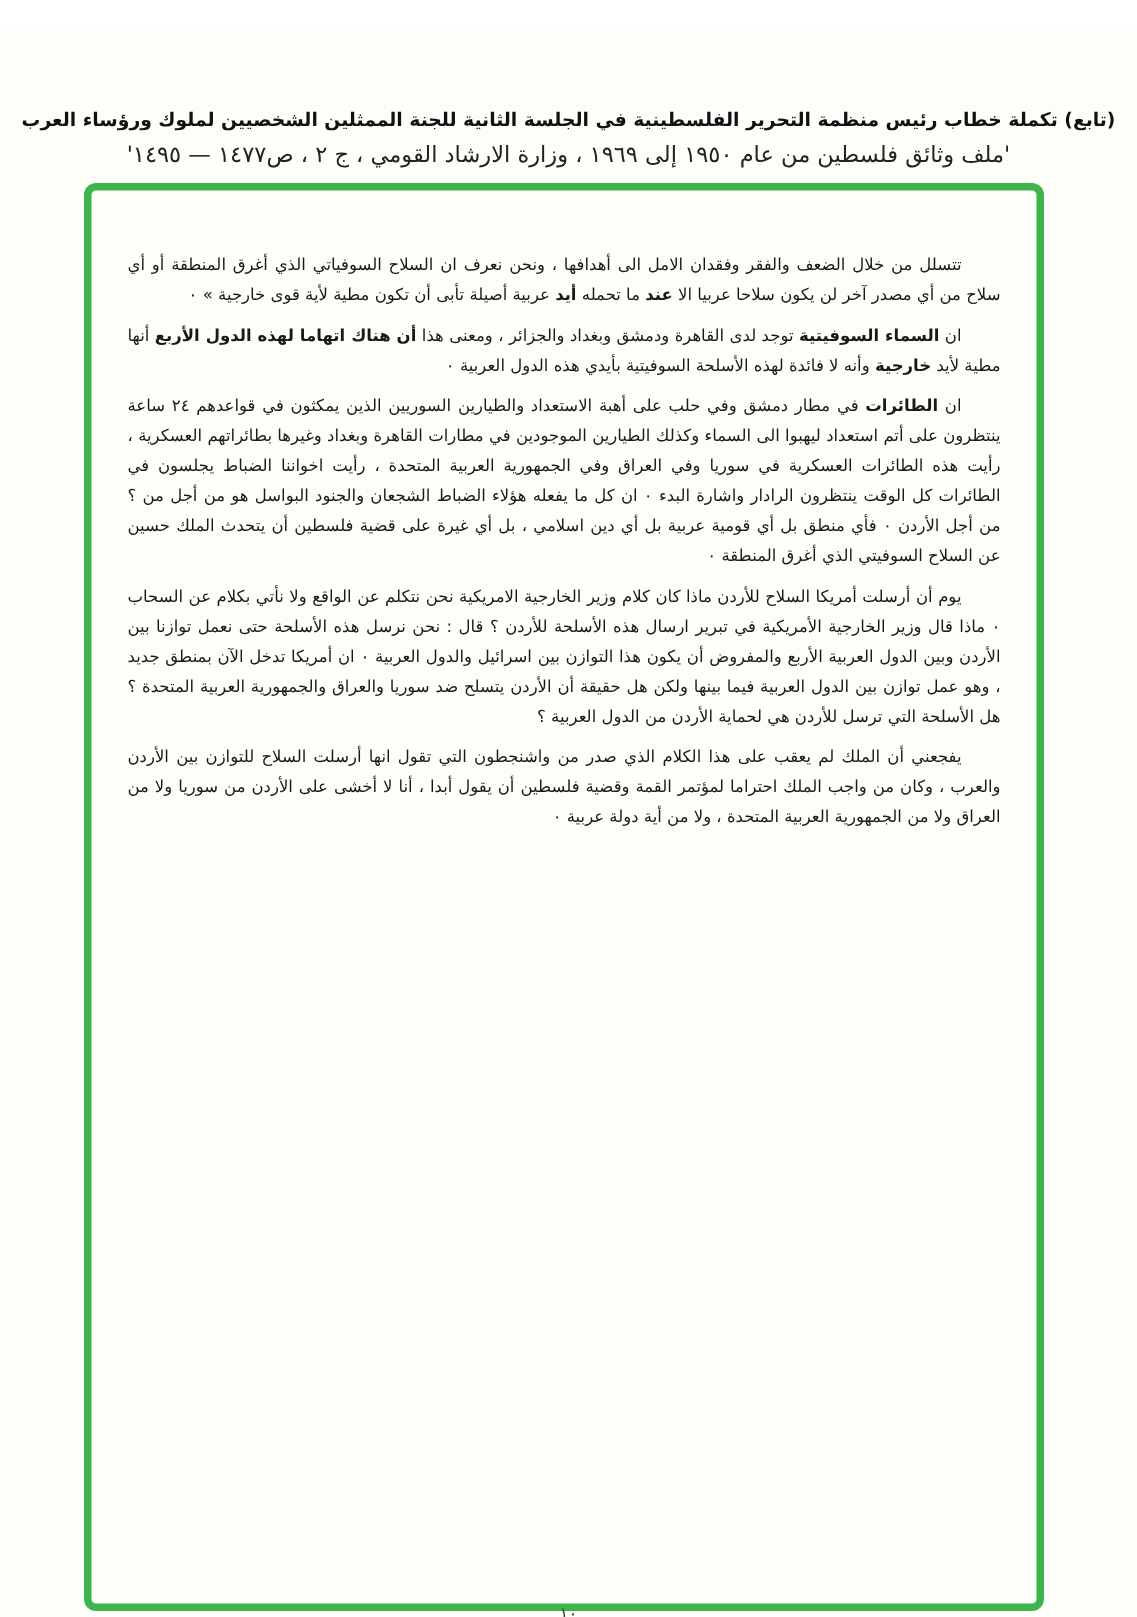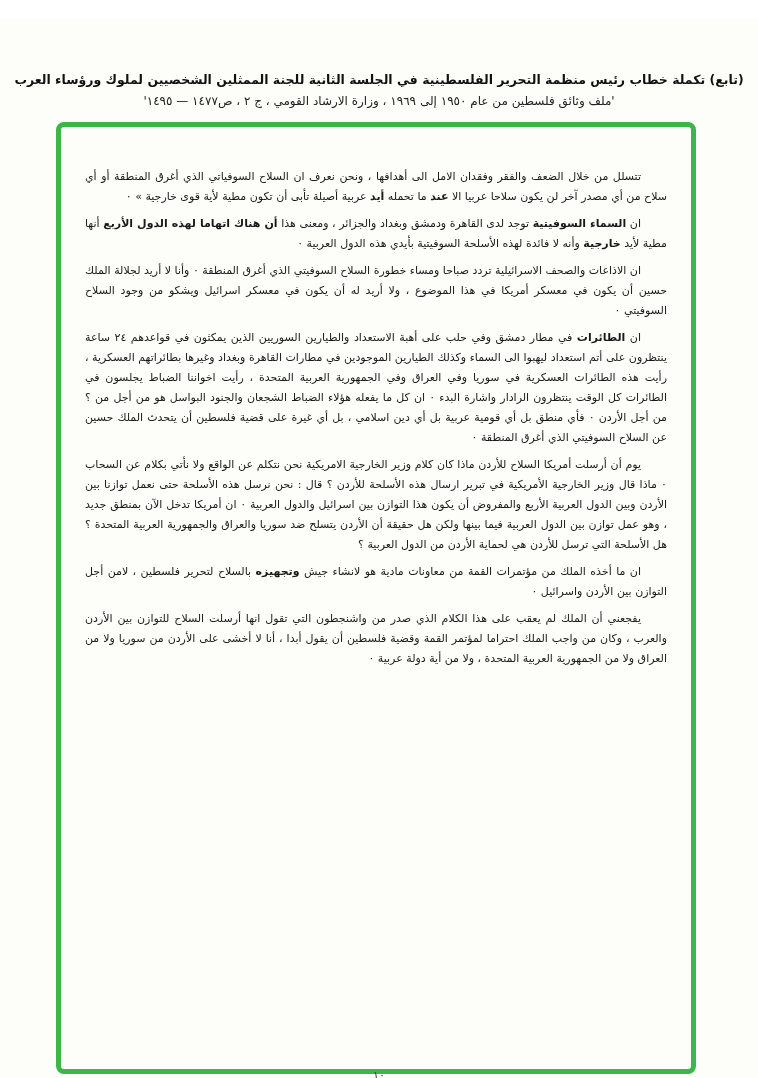--- a/index.html
+++ b/index.html
@@ -23,21 +23,21 @@
   }
   .title {
     font-size: 12.5px;
     font-weight: bold;
     white-space: nowrap;
     overflow: hidden;
     color: #111;
   }
   .subtitle {
     margin-top: 7px;
-    font-size: 12px;
+    font-size: 15px;
     color: #222;
     white-space: nowrap;
     overflow: hidden;
   }
   .frame {
     position: absolute;
     top: 86px; right: 62px;
     width: 640px; height: 952px;
     border: 5px solid var(--accent, #3cb54a);
     border-radius: 8px;
@@ -72,23 +72,21 @@
 
   <div class="header">
     <div class="title">(تابع) تكملة خطاب رئيس منظمة التحرير الفلسطينية في الجلسة الثانية للجنة الممثلين الشخصيين لملوك ورؤساء العرب</div>
     <div class="subtitle">'ملف وثائق فلسطين من عام ١٩٥٠ إلى ١٩٦٩ ، وزارة الارشاد القومي ، ج ٢ ، ص١٤٧٧ — ١٤٩٥'</div>
   </div>
 
   <div class="frame">
     <div class="doc-body">
         <p class="para"><span>تتسلل من خلال الضعف والفقر وفقدان الامل الى أهدافها ، ونحن نعرف ان السلاح السوفياتي الذي أغرق المنطقة أو أي سلاح من أي مصدر آخر لن يكون سلاحا عربيا الا </span><span class="bold">عند</span><span> ما تحمله </span><span class="bold">أيد</span><span> عربية أصيلة تأبى أن تكون مطية لأية قوى خارجية » ٠</span></p>
         <p class="para"><span>ان </span><span class="bold">السماء السوفيتية</span><span> توجد لدى القاهرة ودمشق وبغداد والجزائر ، ومعنى هذا </span><span class="bold">أن هناك اتهاما لهذه الدول الأربع</span><span> أنها مطية لأيد </span><span class="bold">خارجية</span><span> وأنه لا فائدة لهذه الأسلحة السوفيتية بأيدي هذه الدول العربية ٠</span></p>
-        <p class="para"><span>ان الاذاعات والصحف الاسرائيلية تردد صباحا ومساء خطورة السلاح السوفيتي الذي أغرق المنطقة ٠ وأنا لا أريد لجلالة الملك حسين أن يكون في معسكر أمريكا في هذا الموضوع ، ولا أريد له أن يكون في معسكر اسرائيل ويشكو من وجود السلاح السوفيتي ٠</span></p>
         <p class="para"><span>ان </span><span class="bold">الطائرات</span><span> في مطار دمشق وفي حلب على أهبة الاستعداد والطيارين السوريين الذين يمكثون في قواعدهم ٢٤ ساعة ينتظرون على أتم استعداد ليهبوا الى السماء وكذلك الطيارين الموجودين في مطارات القاهرة وبغداد وغيرها بطائراتهم العسكرية ، رأيت هذه الطائرات العسكرية في سوريا وفي العراق وفي الجمهورية العربية المتحدة ، رأيت اخواننا الضباط يجلسون في الطائرات كل الوقت ينتظرون الرادار واشارة البدء ٠ ان كل ما يفعله هؤلاء الضباط الشجعان والجنود البواسل هو من أجل من ؟ من أجل الأردن ٠ فأي منطق بل أي قومية عربية بل أي دين اسلامي ، بل أي غيرة على قضية فلسطين أن يتحدث الملك حسين عن السلاح السوفيتي الذي أغرق المنطقة ٠</span></p>
         <p class="para"><span>يوم أن أرسلت أمريكا السلاح للأردن ماذا كان كلام وزير الخارجية الامريكية نحن نتكلم عن الواقع ولا نأتي بكلام عن السحاب ٠ ماذا قال وزير الخارجية الأمريكية في تبرير ارسال هذه الأسلحة للأردن ؟ قال : نحن نرسل هذه الأسلحة حتى نعمل توازنا بين الأردن وبين الدول العربية الأربع والمفروض أن يكون هذا التوازن بين اسرائيل والدول العربية ٠ ان أمريكا تدخل الآن بمنطق جديد ، وهو عمل توازن بين الدول العربية فيما بينها ولكن هل حقيقة أن الأردن يتسلح ضد سوريا والعراق والجمهورية العربية المتحدة ؟ هل الأسلحة التي ترسل للأردن هي لحماية الأردن من الدول العربية ؟</span></p>
-        <p class="para"><span>ان ما أخذه الملك من مؤتمرات القمة من معاونات مادية هو لانشاء جيش </span><span class="bold">وتجهيزه</span><span> بالسلاح لتحرير فلسطين ، لامن أجل التوازن بين الأردن واسرائيل ٠</span></p>
         <p class="para"><span>يفجعني أن الملك لم يعقب على هذا الكلام الذي صدر من واشنجطون التي تقول انها أرسلت السلاح للتوازن بين الأردن والعرب ، وكان من واجب الملك احتراما لمؤتمر القمة وقضية فلسطين أن يقول أبدا ، أنا لا أخشى على الأردن من سوريا ولا من العراق ولا من الجمهورية العربية المتحدة ، ولا من أية دولة عربية ٠</span></p>
       </div>
   </div>
 
   <div class="pagenum">١٠</div>
 
 </div>
 
 </body></html>

